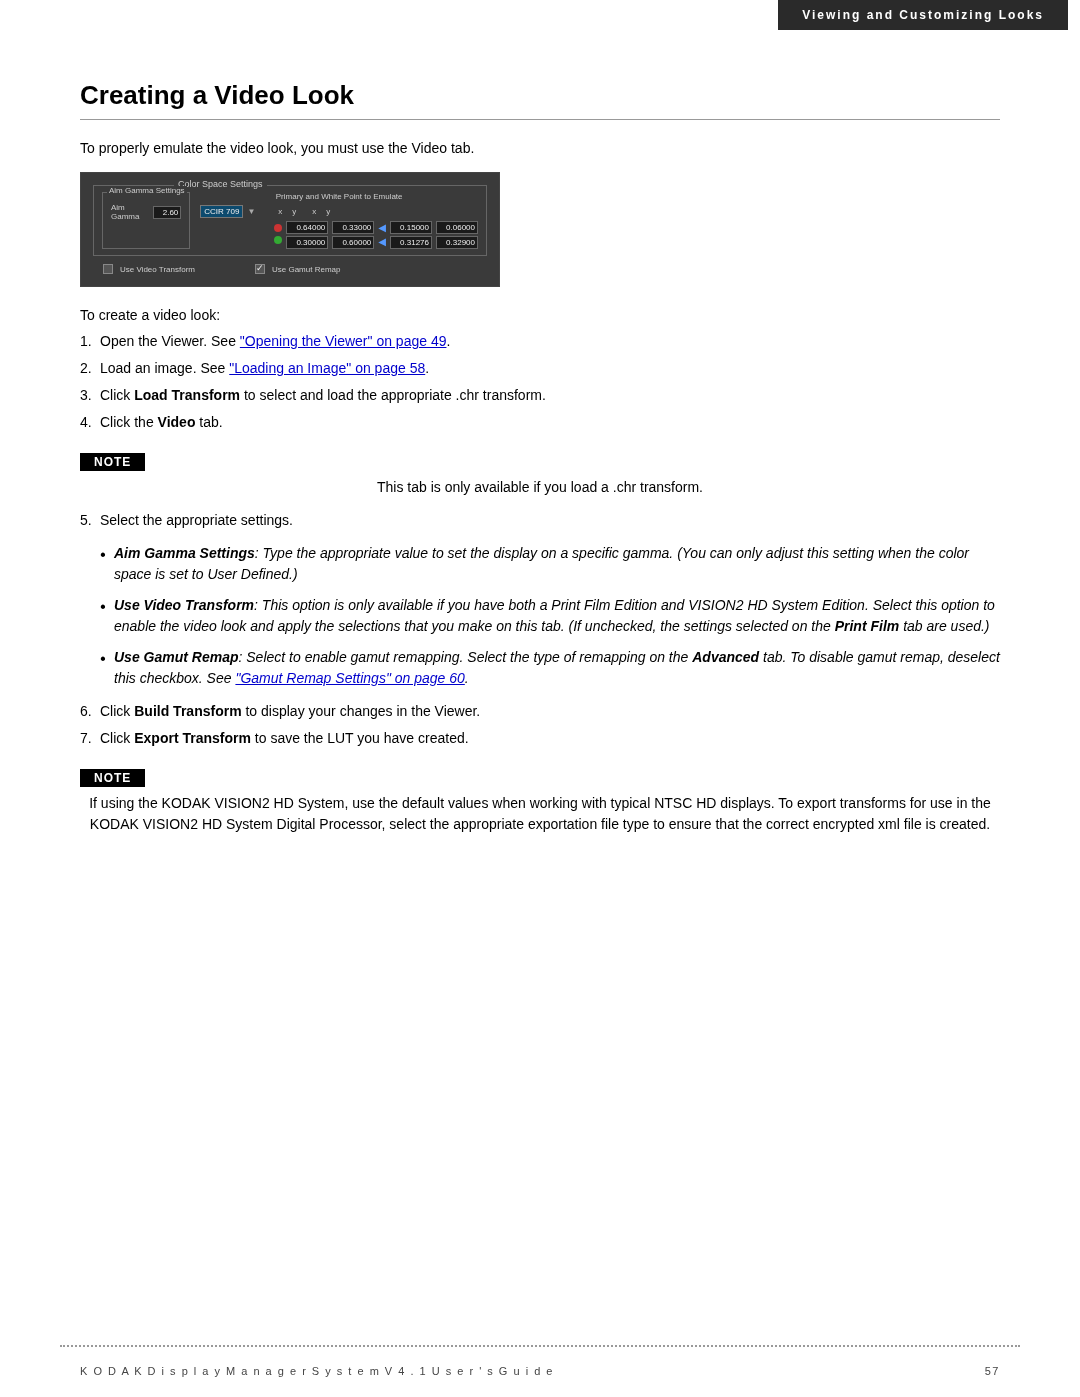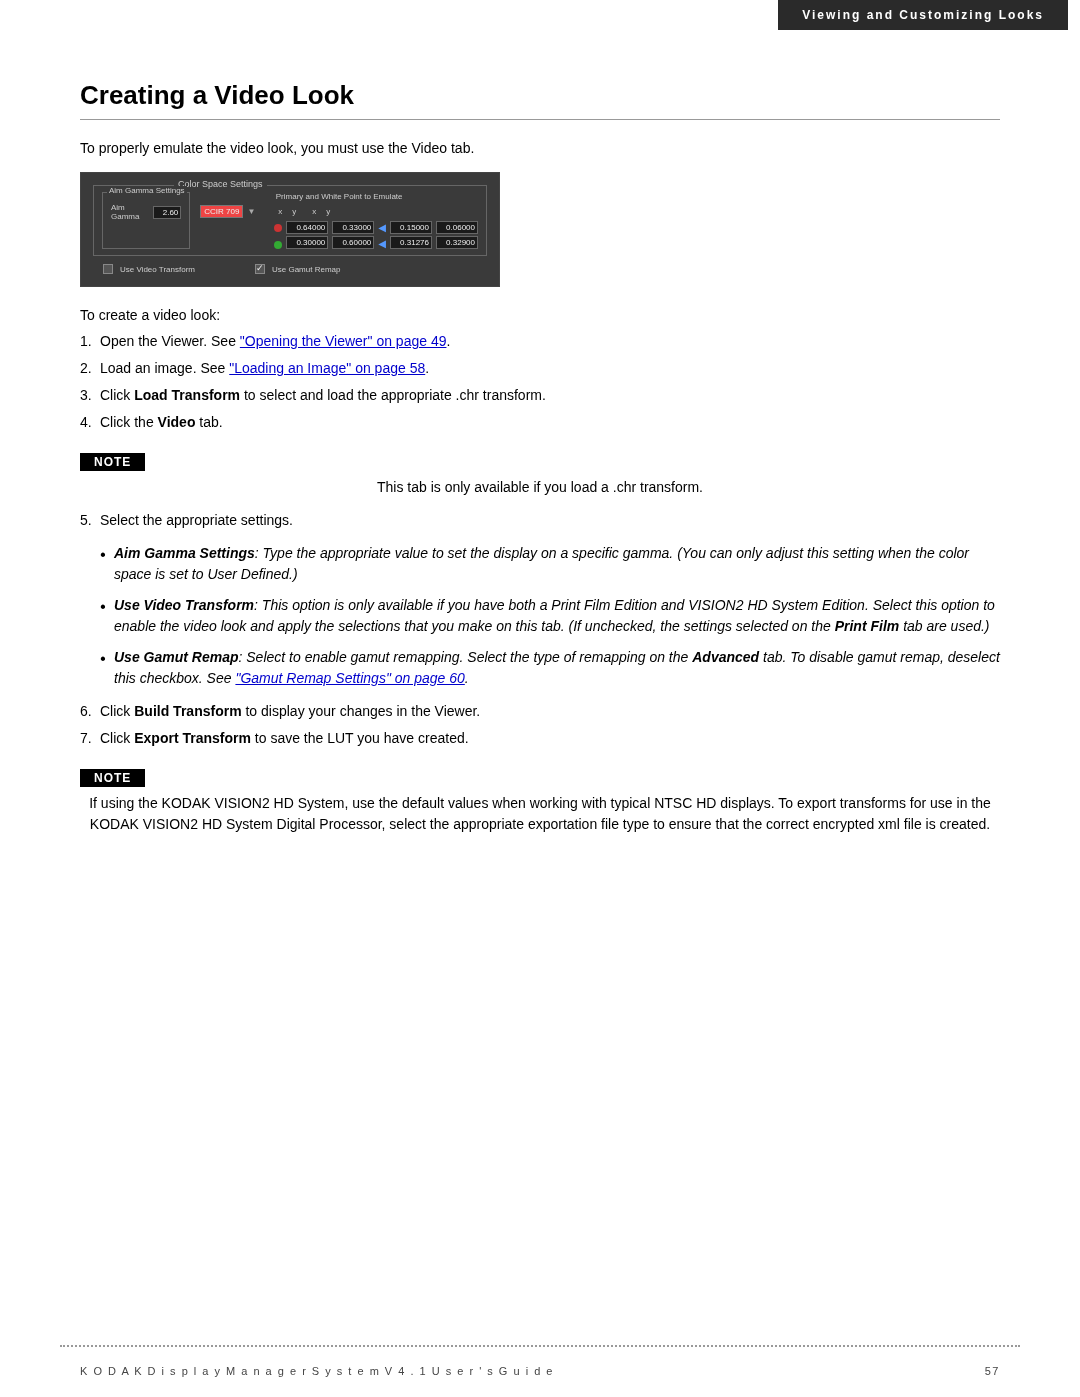--- a/index.html
+++ b/index.html
@@ -221,42 +221,42 @@
             <span style="font-size:8px; color:#ccc;">Aim Gamma</span>
             <span class="ss-field" style="width:32px;">2.60</span>
           </div>
         </div>
 
         <div style="flex:1;">
           <div style="text-align:center; font-size:8px; color:#ccc; margin-bottom:4px;">Primary and White Point to Emulate</div>
 
           <div style="display:flex; align-items:center; margin-bottom:3px; gap:4px;">
             <div style="width:70px; display:flex; align-items:center; gap:4px;">
-              <span style="background:#ef4444; border:1px solid #777; font-size:8px; color:#eee; padding:1px 3px;">CCIR 709</span>
+              <span style="background:#0c4a6e; border:1px solid #777; font-size:8px; color:#eee; padding:1px 3px;">CCIR 709</span>
               <span style="color:#aaa; font-size:8px;">▼</span>
             </div>
             <div style="display:flex; gap:2px; font-size:8px; color:#ccc; align-items:center;">
               <span style="width:12px; text-align:center;">x</span>
               <span style="width:12px; text-align:center;">y</span>
               <span style="width:12px; text-align:center;margin-left:6px;">x</span>
               <span style="width:12px; text-align:center;">y</span>
             </div>
           </div>
 
           <div style="display:flex; align-items:center; gap:4px; margin-bottom:2px;">
             <div style="width:70px;"></div>
             <span class="ss-dot-red"></span>
             <span class="ss-field">0.64000</span>
             <span class="ss-field">0.33000</span>
             <span style="color:#5599ff; font-size:10px;">◀</span>
             <span class="ss-field">0.15000</span>
             <span class="ss-field">0.06000</span>
           </div>
 
-          <div style="display:flex; align-items:flex-end; gap:4px;">
+          <div style="display:flex; align-items:flex-start; gap:4px;">
             <div style="width:70px;"></div>
             <span class="ss-dot-green"></span>
             <span class="ss-field">0.30000</span>
             <span class="ss-field">0.60000</span>
             <span style="color:#5599ff; font-size:10px;">◀</span>
             <span class="ss-field">0.31276</span>
             <span class="ss-field">0.32900</span>
           </div>
         </div>
       </div>

